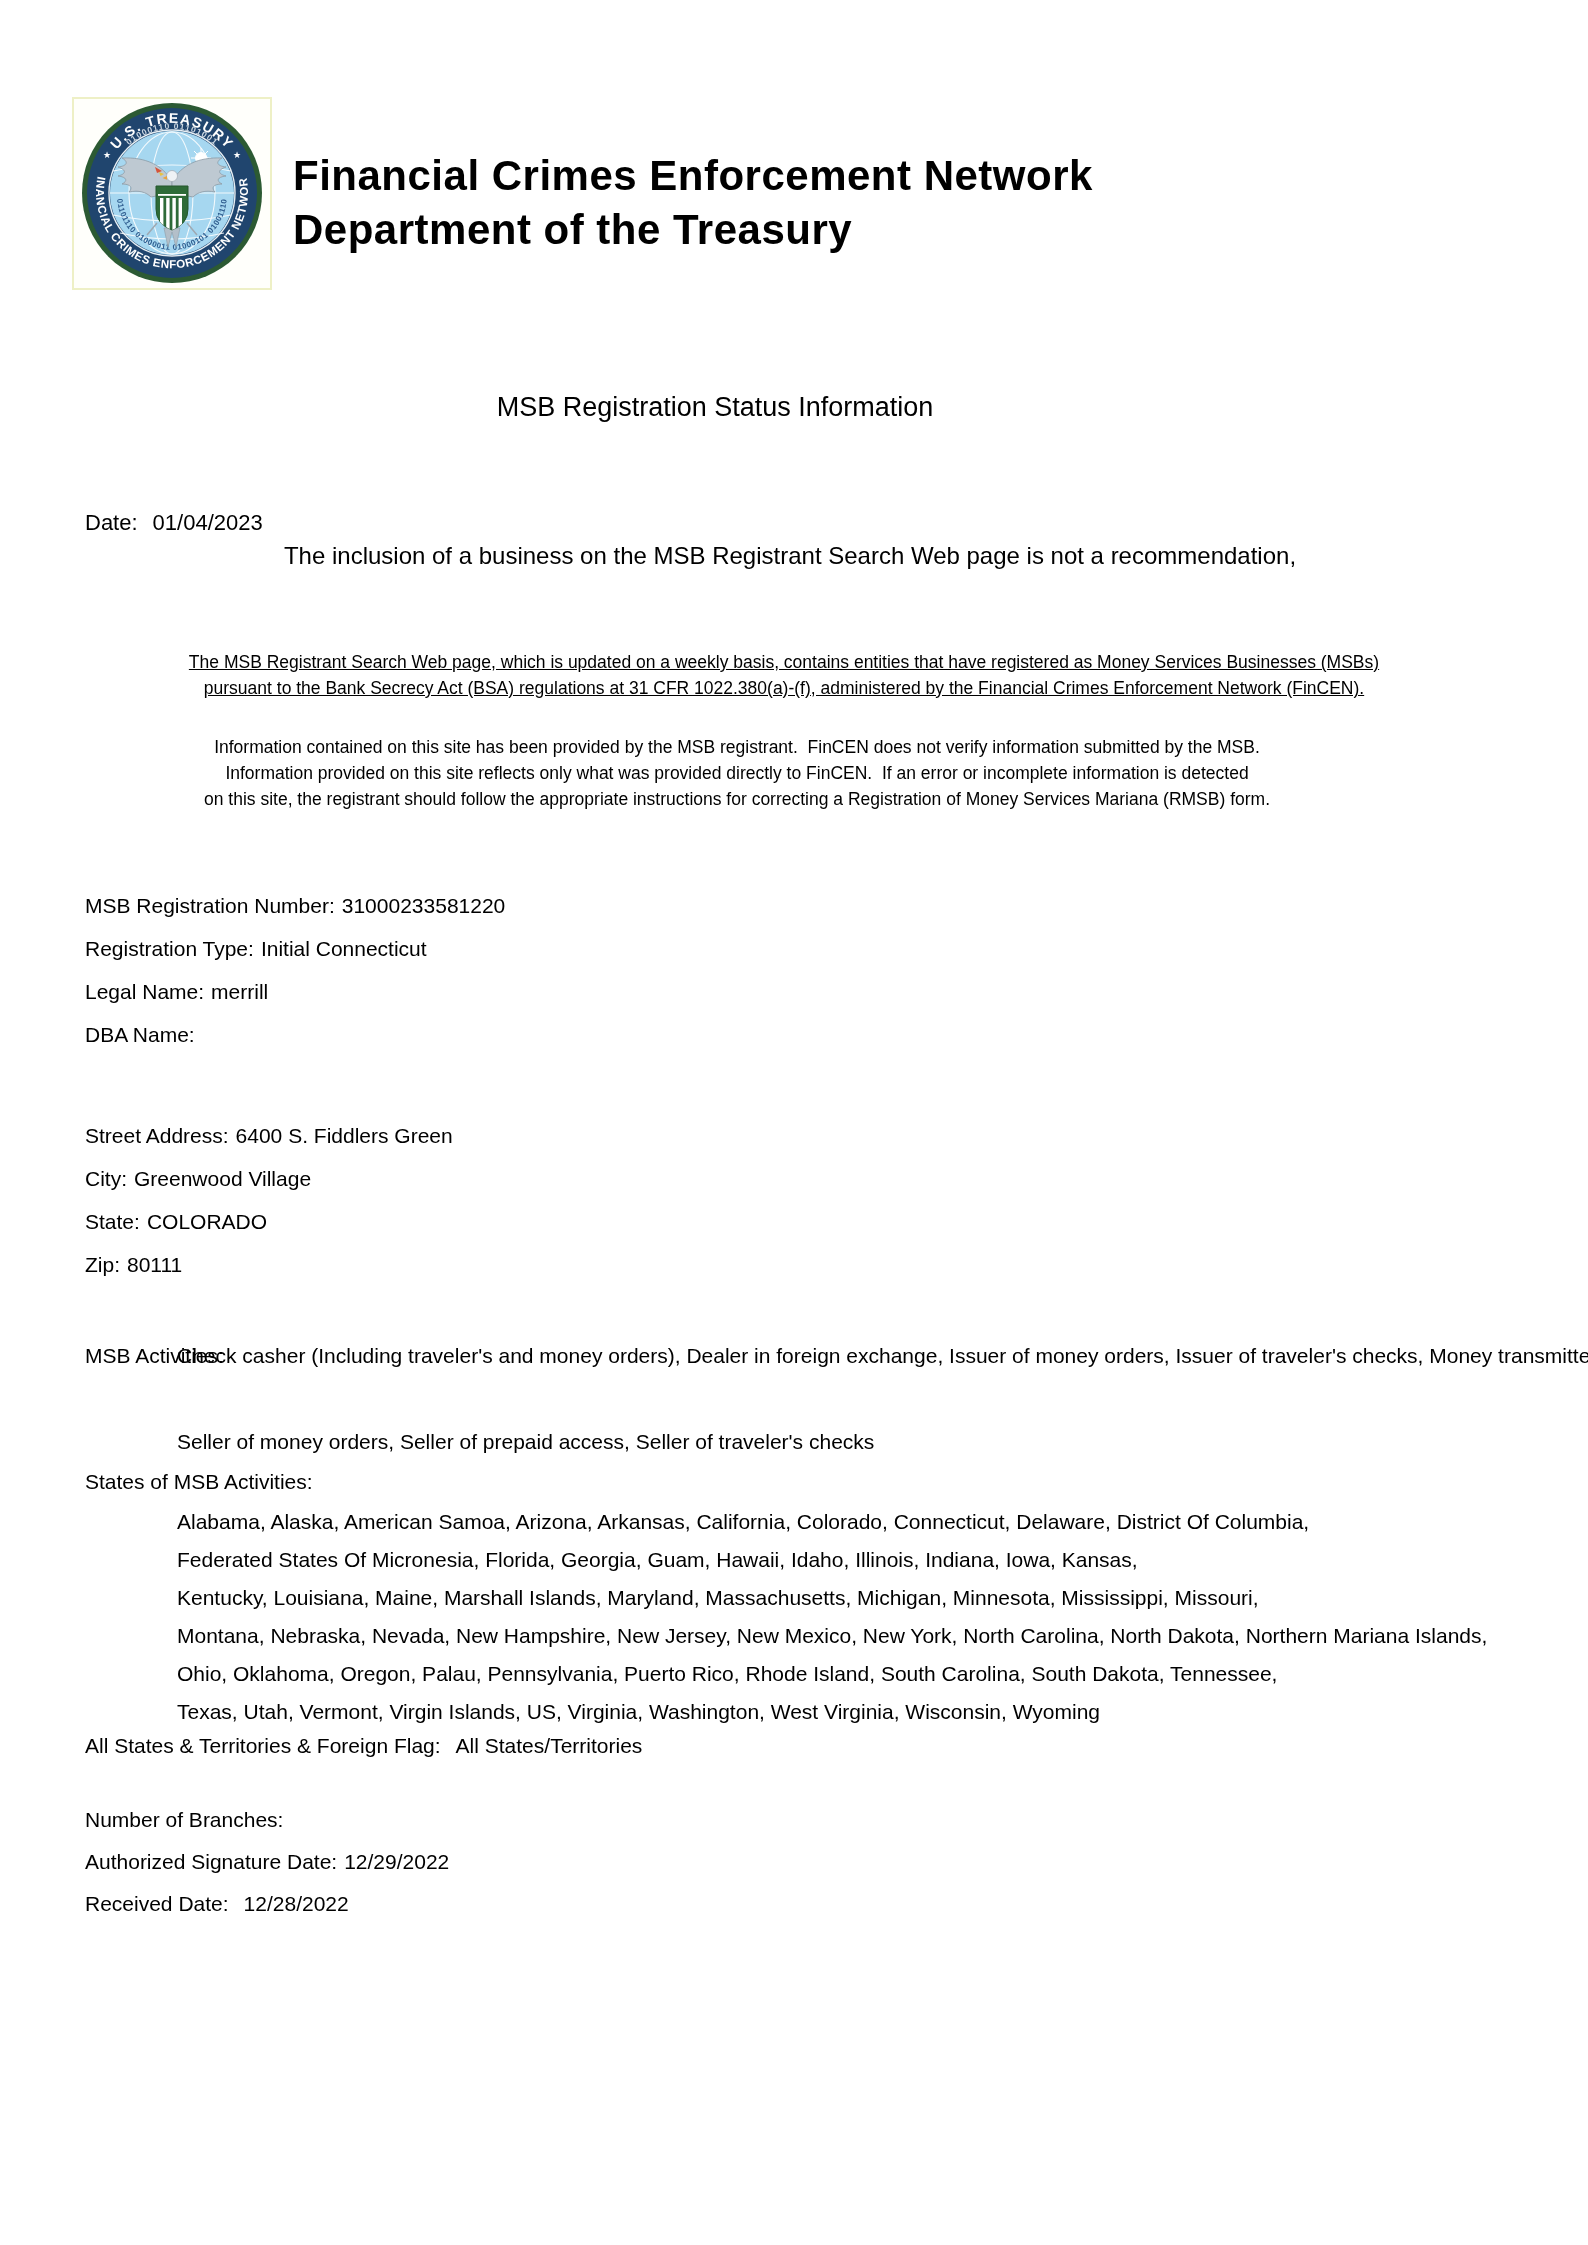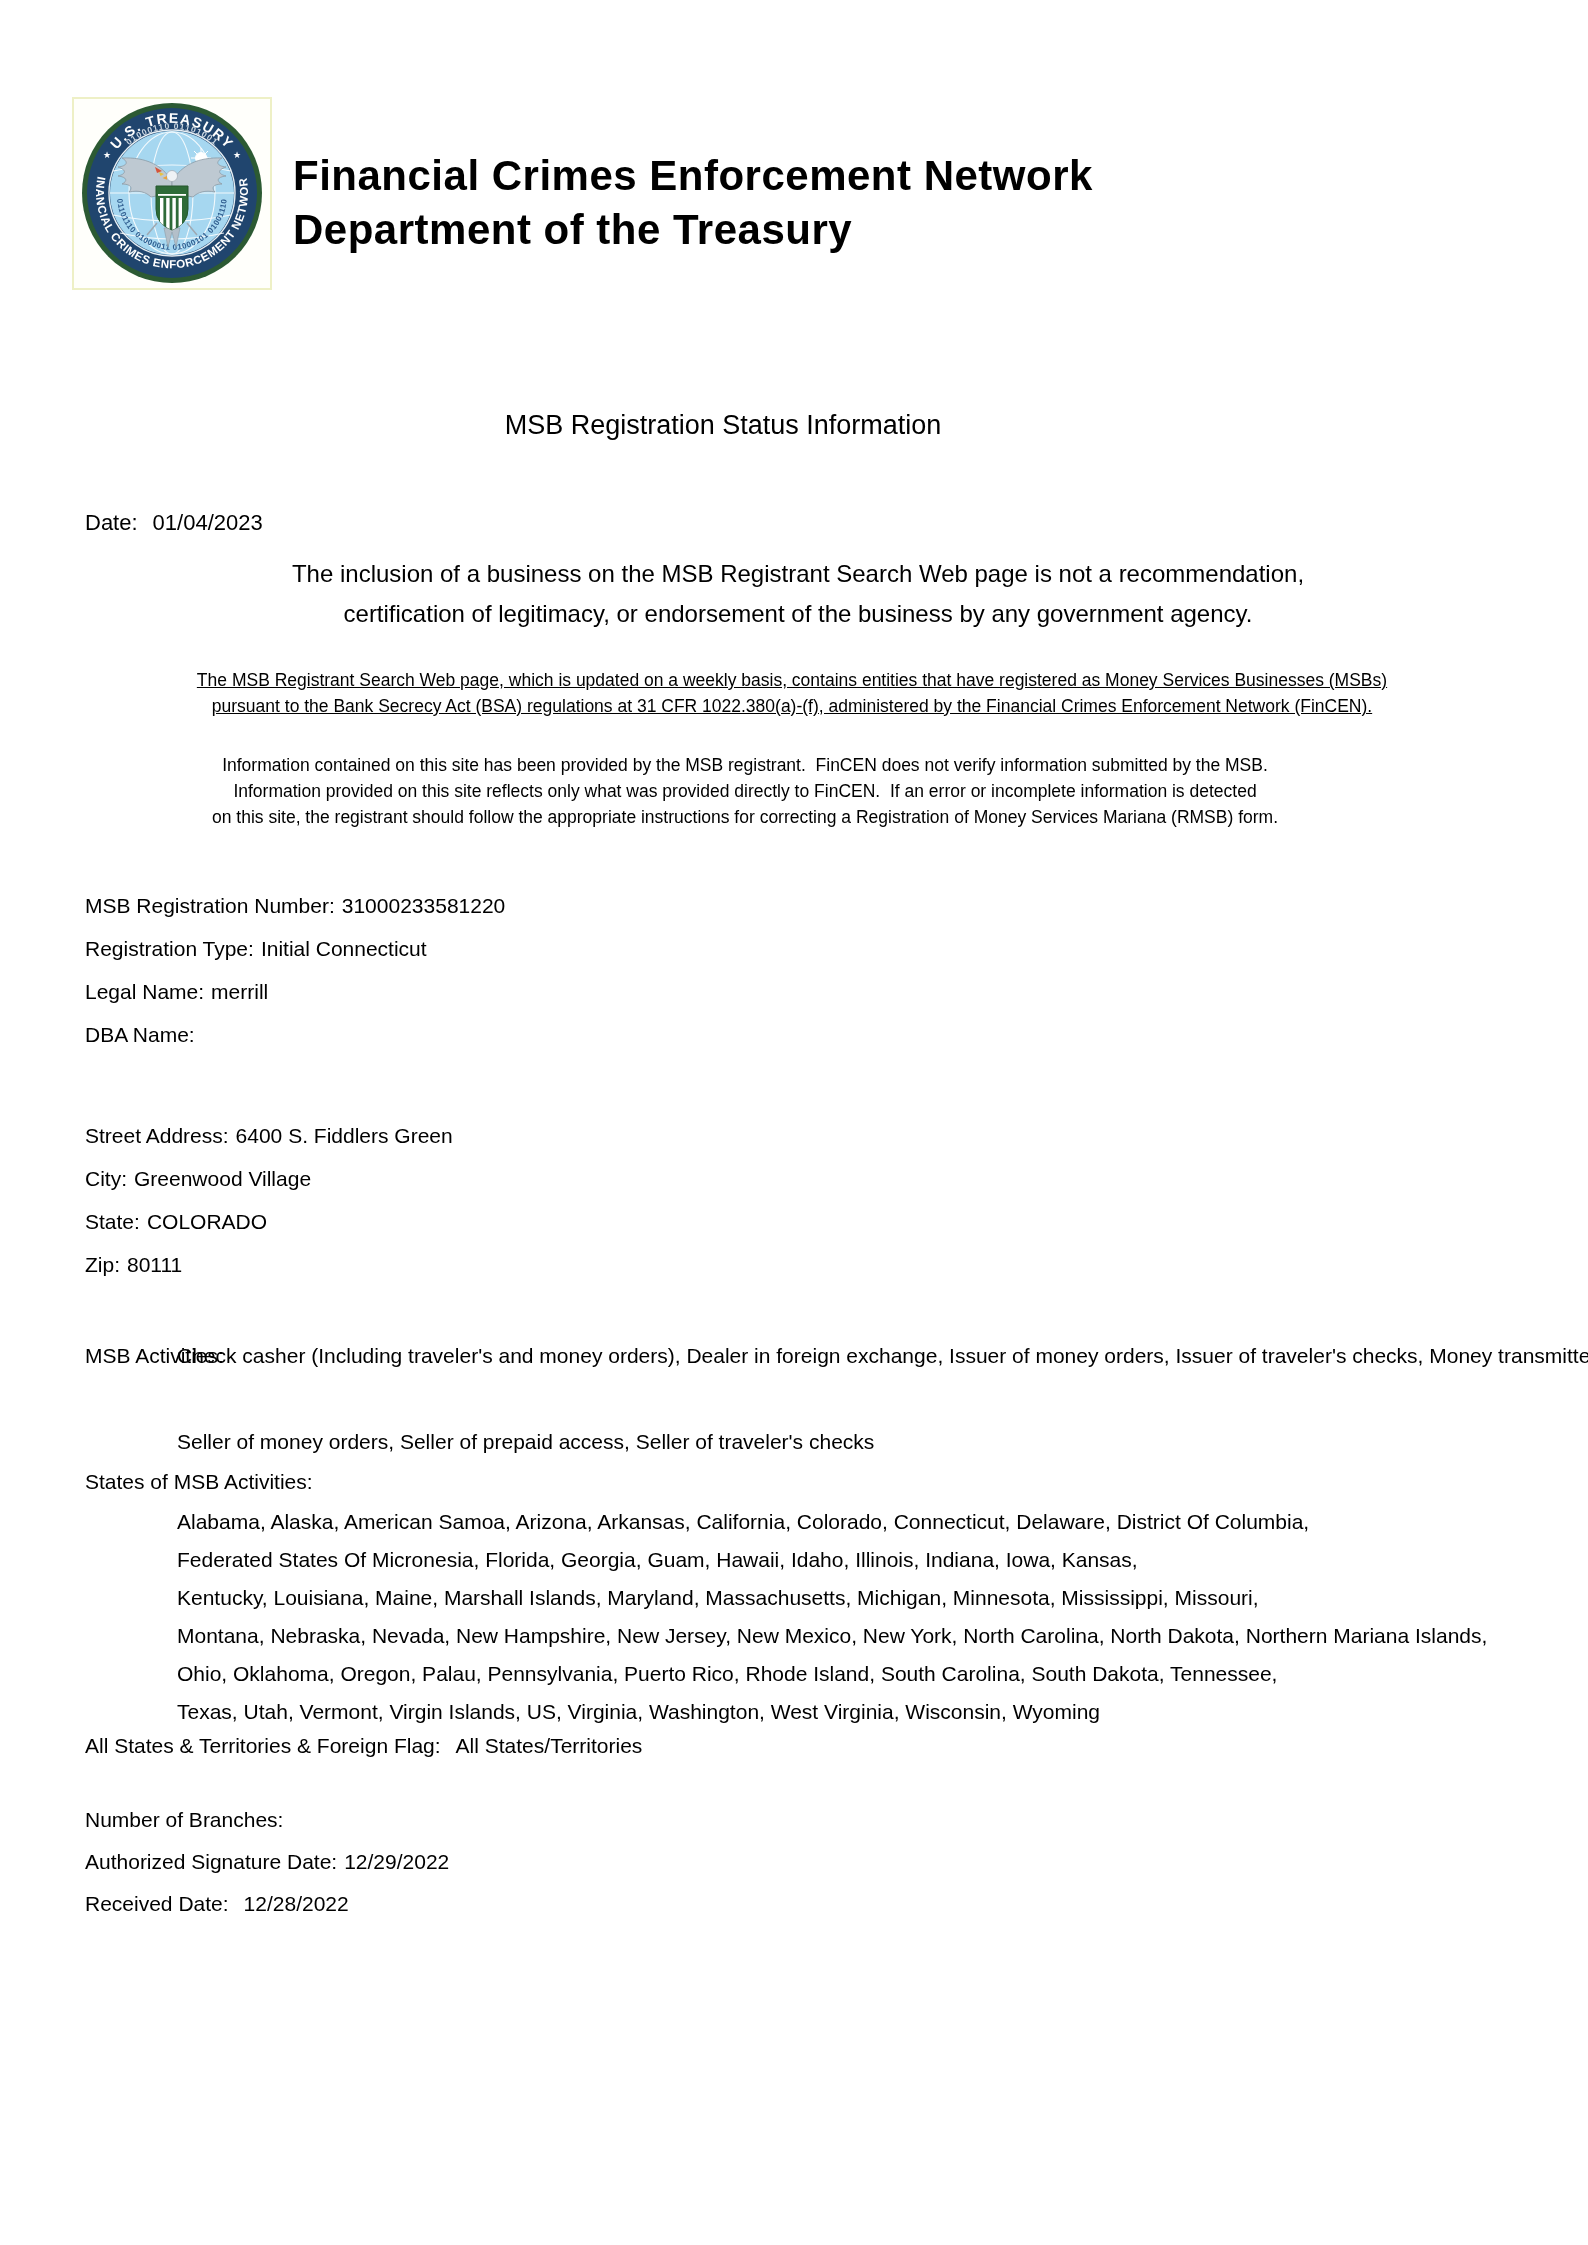--- a/index.html
+++ b/index.html
@@ -2,21 +2,21 @@
 <html><head>
 <meta charset="utf-8">
 <style>
   html,body{margin:0;padding:0;background:#fff;}
   .page{position:relative;width:1588px;height:2245px;background:#fff;overflow:hidden;
         font-family:"Liberation Sans","DejaVu Sans",sans-serif;color:#000;}
   .line{position:absolute;white-space:pre;line-height:1.18;}
   .left{left:85px;margin-top:42px;}
   .indent{left:177px;margin-top:44px;}
   .body{font-size:21px;}
-  .center{left:16px;text-align:center;margin-top:18px;}
+  .center{left:8px;text-align:center;}
   .title{font-size:27px;width:1414px;}
   .stmt{font-size:24px;width:1564px;}
   .small{font-size:17.5px;}
   .p1{width:1552px;text-decoration:underline;}
   .p2{width:1458px;}
   .org{position:absolute;left:293px;font-weight:bold;font-size:42px;letter-spacing:0.5px;color:#000;}
   .clipline{left:177px;right:0;overflow:hidden;}
   .val{margin-left:7px;}
   .wide .val{margin-left:15px;}
   .val:empty{display:none;}
@@ -97,21 +97,20 @@
   </div>
 
   <div class="org" style="top:152px">Financial Crimes Enforcement Network</div>
   <div class="org" style="top:206px">Department of the Treasury</div>
 
   <div class="line center title" style="top:392px">MSB Registration Status Information</div>
 
   <div class="line left wide" style="top:468px;font-size:22px"><span>Date:</span><span class="val">01/04/2023</span></div>
 
   <div class="line center stmt" style="top:542px">The inclusion of a business on the MSB Registrant Search Web page is not a recommendation,</div>
-  <div class="line center stmt" style="top:582px">certification of legitimacy, or endorsement of the business by any government agency.</div>
 
   <div class="line center small p1" style="top:652px">The MSB Registrant Search Web page, which is updated on a weekly basis, contains entities that have registered as Money Services Businesses (MSBs)</div>
   <div class="line center small p1" style="top:678px">pursuant to the Bank Secrecy Act (BSA) regulations at 31 CFR 1022.380(a)-(f), administered by the Financial Crimes Enforcement Network (FinCEN).</div>
 
   <div class="line center small p2" style="top:737px">Information contained on this site has been provided by the MSB registrant.  FinCEN does not verify information submitted by the MSB.</div>
   <div class="line center small p2" style="top:763px">Information provided on this site reflects only what was provided directly to FinCEN.  If an error or incomplete information is detected</div>
   <div class="line center small p2" style="top:789px">on this site, the registrant should follow the appropriate instructions for correcting a Registration of Money Services Mariana (RMSB) form.</div>
 
   <div class="line left body" style="top:852px"><span>MSB Registration Number:</span><span class="val">31000233581220</span></div>
   <div class="line left body" style="top:895px"><span>Registration Type:</span><span class="val">Initial Connecticut</span></div>

